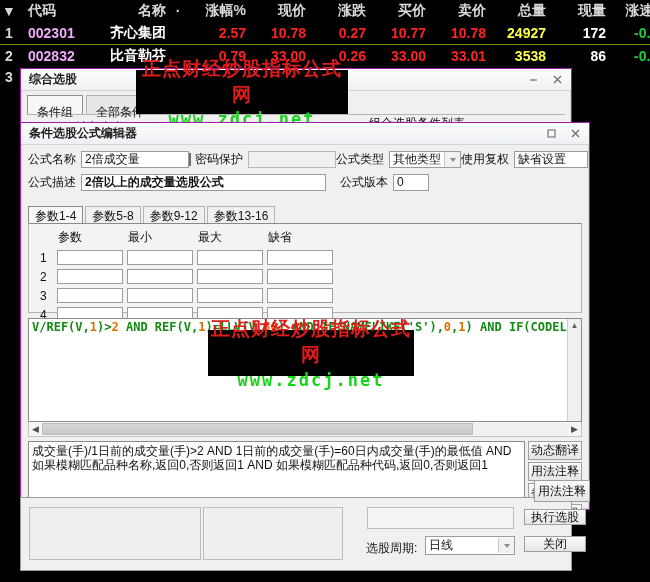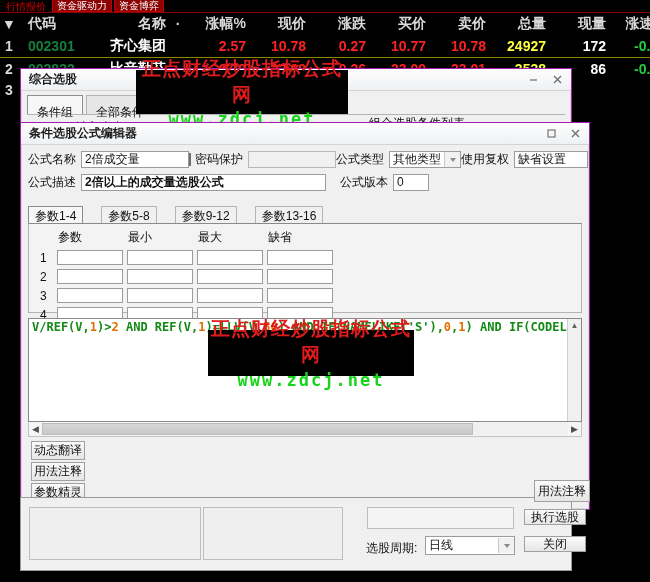--- a/index.html
+++ b/index.html
@@ -14,21 +14,21 @@
                  border:1px solid #6d6d6d;background:#1a1a1a;white-space:nowrap;}
   .tabstrip .tab.active{background:#8b0000;color:#fff;border-color:#b00;}
   .tabstrip .tab.first{background:#000;color:#d00;border:none;}
 
   table.qt{width:660px;border-collapse:collapse;table-layout:fixed;margin-left:-2px;}
   table.qt th,table.qt td{font-size:14px;font-weight:bold;text-align:right;
      padding:2px 4px 2px 0;white-space:nowrap;font-family:"Liberation Sans",sans-serif;}
   table.qt th{color:#d8d8d8;}
   table.qt tr.row1{border-bottom:1px solid #8a8a00;}
   .c-idx{width:22px;text-align:center !important;color:#d8d8d8;}
-  .c-code{width:62px;color:#15803d;text-align:left !important;padding-left:4px !important;}
+  .c-code{width:62px;color:#f0abfc;text-align:left !important;padding-left:4px !important;}
   .c-name{width:72px;color:#ffffff;text-align:right;}
   .c-dot{width:16px;color:#888;text-align:center !important;}
   .col{width:56px;}
   .up{color:#ff2222;}
   .dn{color:#22cc44;}
   .wh{color:#ffffff;}
   .yl{color:#ffff44;}
 
   
   .dlg{position:absolute;background:#f0f0f0;border:1px solid #a21caf;
@@ -72,21 +72,21 @@
   .chk{width:11px;height:11px;border:1px solid #6e6e6e;background:#fff;
        display:inline-block;margin-right:4px;}
   .combo{border:1px solid #9c9c9c;background:#fff;height:17px;display:flex;
          align-items:center;font-size:12px;color:#111;box-sizing:border-box;}
   .combo .v{flex:1;padding:16px 3px;overflow:hidden;white-space:nowrap;}
   .combo .ar{width:15px;height:15px;border-left:1px solid #c8c8c8;background:#f1f1f1;
              display:flex;align-items:center;justify-content:center;}
   .caret{width:0;height:0;border-left:3px solid transparent;border-right:3px solid transparent;
          border-top:4px solid #8a8a8a;}
 
-  .ptabs{display:flex;height:18px;margin-top:15px;gap:16px;}
+  .ptabs{display:flex;height:18px;margin-top:15px;}
   .ptabs .pt{font-size:12px;color:#111;padding:1px 6px;border:1px solid #b4b4b4;
              border-bottom:none;background:#f0f0f0;margin-right:2px;}
   .ptabs .pt.on{background:#f7f7f7;border:1px solid #8a8a8a;border-bottom:1px solid #f7f7f7;}
   .pbox{border:1px solid #b4b4b4;border-top:1px solid #8a8a8a;height:88px;
         margin-top:-1px;background:#f3f3f3;position:relative;}
   table.ptab{border-collapse:separate;border-spacing:2px;margin:2px 0 0 8px;}
   table.ptab th{font-size:12px;color:#111;font-weight:normal;text-align:left;
                 padding-left:2px;height:15px;}
   table.ptab td.n{font-size:12px;color:#111;width:12px;text-align:left;}
   table.ptab td input{width:66px;height:15px;border:1px solid #9c9c9c;background:#fff;
@@ -152,25 +152,20 @@
   #wm2 .l2{font-size:17px;margin-top:2px;}
 
   
   #usageFloat{position:absolute;left:534px;top:480px;width:56px;height:22px;}
 </style>
 </head>
 <body>
 
 <div id="quotes">
 
-  <div class="tabstrip">
-    <div class="tab first">行情报价</div>
-    <div class="tab active">资金驱动力</div>
-    <div class="tab active">资金博弈</div>
-  </div>
 
   <table class="qt">
     <thead>
       <tr>
         <th class="c-idx">▼</th>
         <th class="c-code">代码</th>
         <th class="c-name">名称</th>
         <th class="c-dot">·</th>
         <th class="col">涨幅%</th>
         <th class="col">现价</th>
@@ -378,20 +373,21 @@
 
     <div class="hsb">
       <div class="ar">◀</div>
       <div class="track">
         <div class="thumb"></div>
       </div>
       <div class="ar">▶</div>
     </div>
 
     <div class="descwrap">
+      <div class="desc">成交量(手)/1日前的成交量(手)&gt;2 AND 1日前的成交量(手)=60日内成交量(手)的最低值 AND 如果模糊匹配品种名称,返回0,否则返回1 AND 如果模糊匹配品种代码,返回0,否则返回1</div>
       <div class="sidebtns">
         <div class="btn">动态翻译</div>
         <div class="btn">用法注释</div>
         <div class="btn">参数精灵</div>
         <div class="btn">用法注释</div>
       </div>
     </div>
 
   </div>
 </div>

